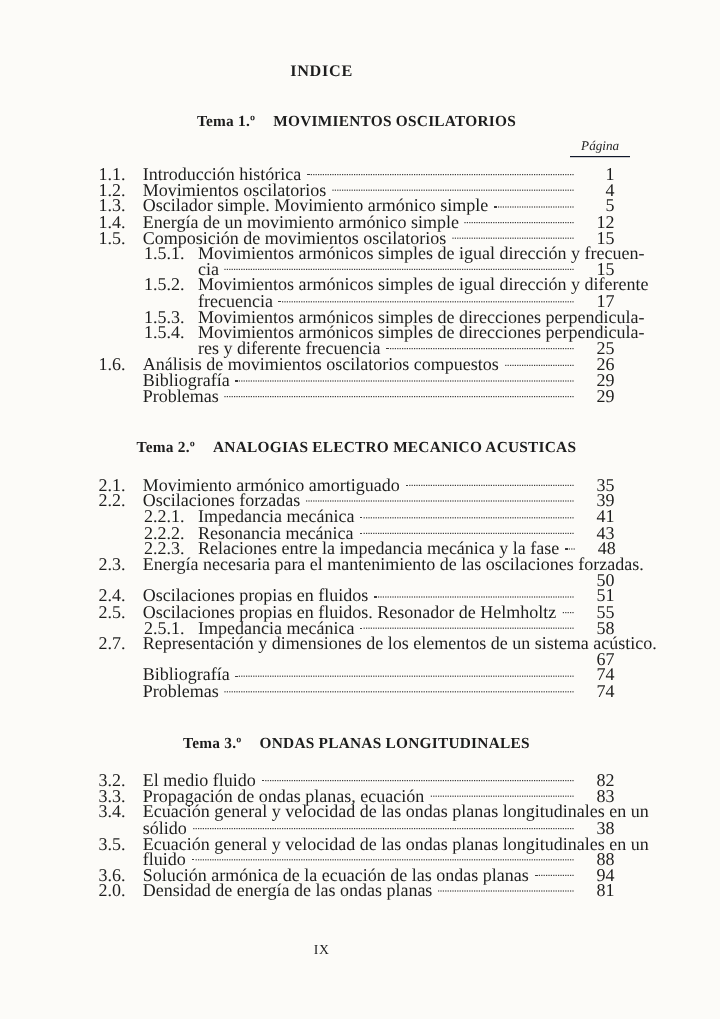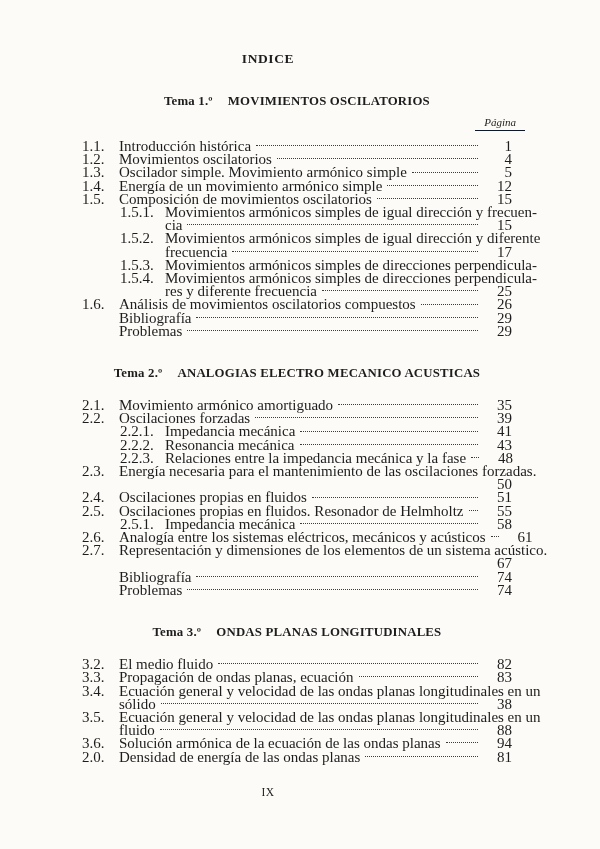--- a/index.html
+++ b/index.html
@@ -229,26 +229,20 @@
             <span class="dots"></span>
             <span class="pg">55</span>
           </div>
           <div class="row lvl2">
             <span class="num">2.5.1.</span>
             <span class="txt">Impedancia mecánica</span>
             <span class="dots"></span>
             <span class="pg">58</span>
           </div>
           <div class="row lvl1">
-            <span class="num">2.6.</span>
-            <span class="txt">Analogía entre los sistemas eléctricos, mecánicos y acústicos</span>
-            <span class="dots"></span>
-            <span class="pg">61</span>
-          </div>
-          <div class="row lvl1">
             <span class="num">2.7.</span>
             <span class="txt">Representación y dimensiones de los elementos de un sistema acústico.</span>
           </div>
           <div class="row lvl1">
             <span class="num"></span>
             <span class="txt"></span>
             <span class="fill"></span>
             <span class="pg">67</span>
           </div>
           <div class="row lvl1">

